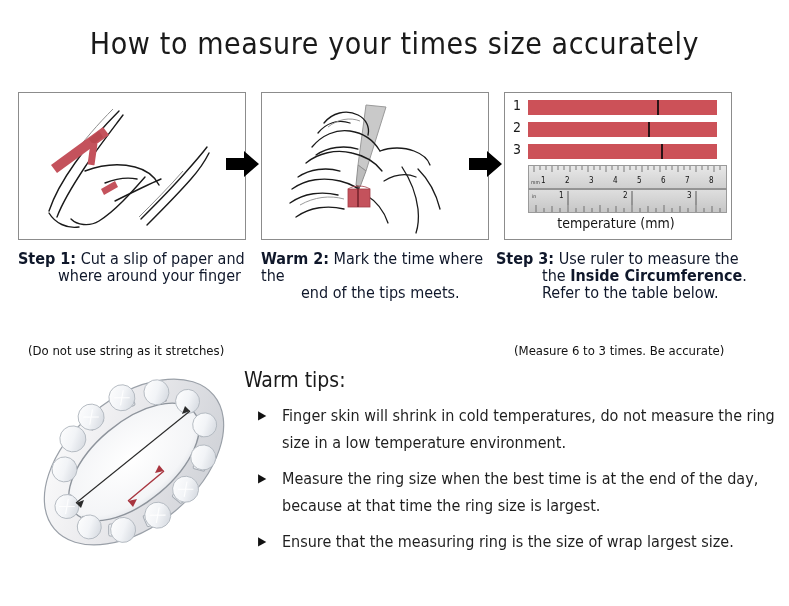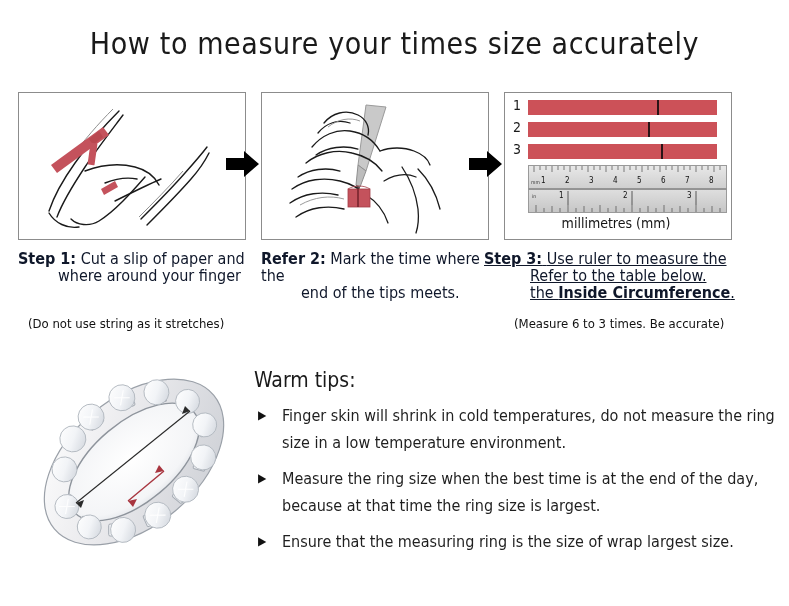--- a/index.html
+++ b/index.html
@@ -58,34 +58,35 @@
   
   .caption{
     position:absolute;font-size:16px;line-height:17px;color:#0f172a;
     font-family:"DejaVu Sans Condensed","Liberation Sans",sans-serif;
   }
   .caption b{font-weight:bold;}
   .cap-ind{display:block;padding-left:40px;}
   .cap-ind2{display:block;padding-left:46px;}
   #cap1{left:18px;top:250px;width:236px;}
   #cap2{left:261px;top:250px;width:236px;}
-  #cap3{left:484px;top:250px;width:262px;text-decoration:underline;}
+  #cap3{left:496px;top:250px;width:262px;}
   .note{
     position:absolute;font-size:13px;line-height:17px;color:#111;
     font-family:"DejaVu Sans Condensed","Liberation Sans",sans-serif;
+    margin-top:27px;
   }
   #note1{left:28px;top:315px;width:250px;}
   #note3{left:514px;top:315px;width:262px;}
 
   
   .ringwrap{position:absolute;left:18px;top:355px;width:232px;height:215px;}
 
   
   .tipshead{
-    position:absolute;left:254px;top:368px;font-size:21px;color:#1a1a1a;font-weight:400;
+    position:absolute;left:244px;top:368px;font-size:21px;color:#1a1a1a;font-weight:400;
     font-family:"DejaVu Sans Condensed","Liberation Sans",sans-serif;
   }
   .tips{position:absolute;left:256px;top:402px;width:520px;}
   .tip{position:relative;padding-left:26px;margin-bottom:9px;
        font-size:16px;line-height:27px;color:#1f1f1f;
        font-family:"DejaVu Sans Condensed","Liberation Sans",sans-serif;}
   .tipmark{position:absolute;left:2px;top:0;font-size:12px;line-height:27px;color:#111;}
 </style>
 </head>
 <body>
@@ -287,41 +288,41 @@
         <span class="lbl" style="left:133px;top:12px;">6</span>
         <span class="lbl" style="left:157px;top:12px;">7</span>
         <span class="lbl" style="left:181px;top:12px;">8</span>
 
         <span class="unitmini" style="left:4px;top:28px;">in</span>
         <span class="lbl" style="left:31px;top:27px;">1</span>
         <span class="lbl" style="left:95px;top:27px;">2</span>
         <span class="lbl" style="left:159px;top:27px;">3</span>
       </div>
 
-      <div class="mmlabel">millimetres (mm)</div>
+      <div class="mmlabel">temperature (mm)</div>
     </div>
   </div>
 
   <div class="caption" id="cap1">
     <b>Step 1:</b>
     <span>Cut a slip of paper and</span>
     <span class="cap-ind">where around your finger</span>
   </div>
 
   <div class="caption" id="cap2">
-    <b>Refer 2:</b>
+    <b>Warm 2:</b>
     <span>Mark the time where the</span>
     <span class="cap-ind">end of the tips meets.</span>
   </div>
 
   <div class="caption" id="cap3">
     <b>Step 3:</b>
     <span>Use ruler to measure the</span>
+    <span class="cap-ind2"><span>the </span><b>Inside Circumference</b><span>.</span></span>
     <span class="cap-ind2">Refer to the table below.</span>
-    <span class="cap-ind2"><span>the </span><b>Inside Circumference</b><span>.</span></span>
   </div>
 
   <div class="note" id="note1">(Do not use string as it stretches)</div>
   <div class="note" id="note3">(Measure 6 to 3 times. Be accurate)</div>
 
   <div class="ringwrap">
     <svg width="232" height="215" viewBox="0 0 232 215">
       <defs>
         <linearGradient id="metal" x1="0" y1="0" x2="1" y2="1">
           <stop offset="0%" stop-color="#ffffff"></stop>

